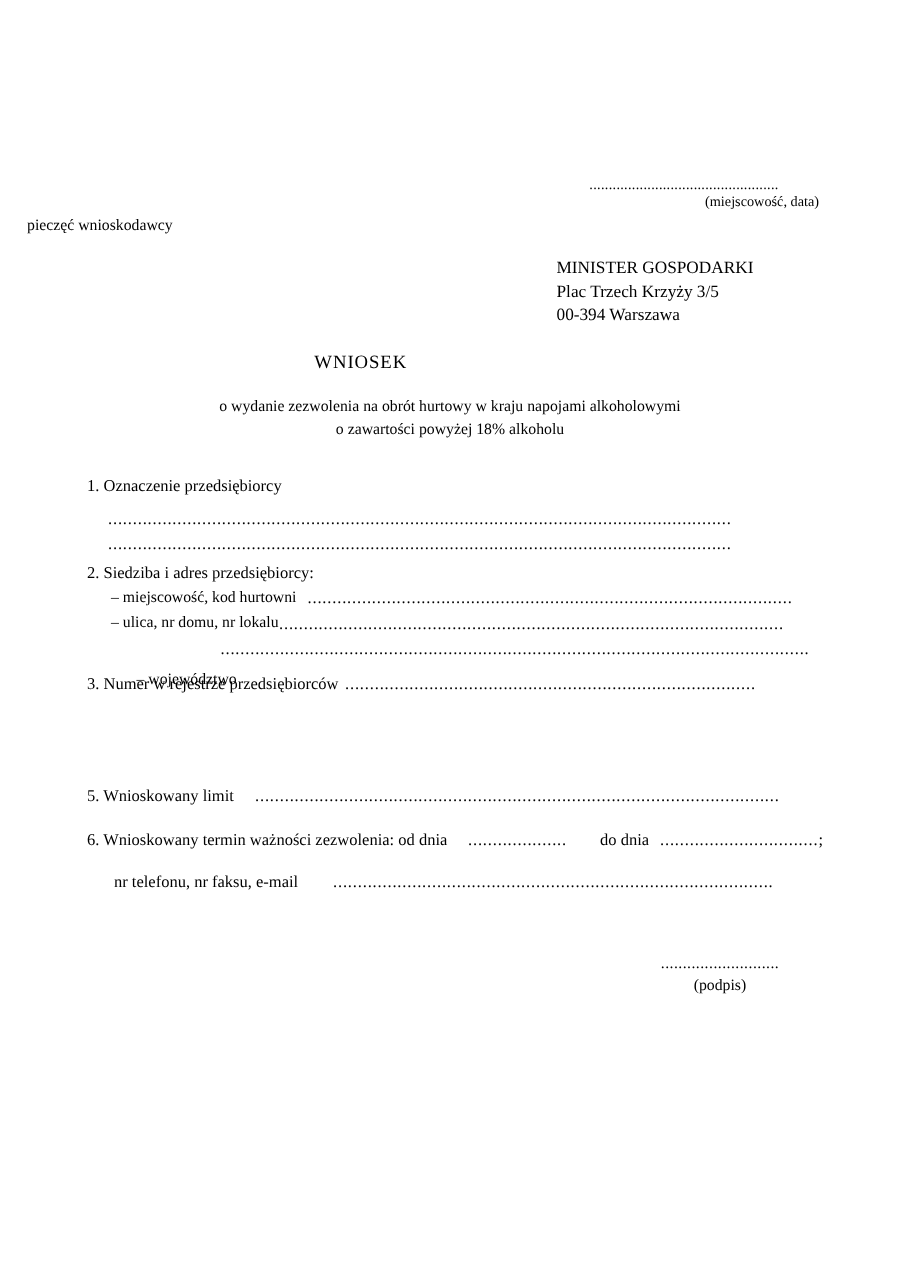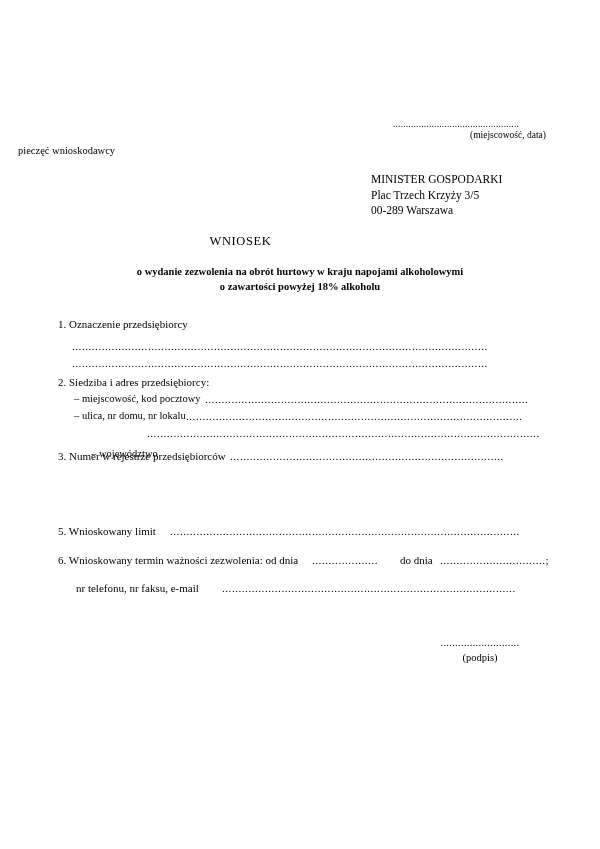--- a/index.html
+++ b/index.html
@@ -67,21 +67,21 @@
     font-weight: normal;
     letter-spacing: 0.6px;
   }
   .subtitle {
     position: absolute;
     left: 0;
     top: 264px;
     width: 600px;
     text-align: center;
     font-size: 10.5px;
-    font-weight: bold;
+    font-weight: normal;
     line-height: 15px;
   }
   
   .field {
     position: absolute;
     font-size: 11px;
     white-space: nowrap;
   }
   .sub {
     position: absolute;
@@ -119,35 +119,35 @@
 
 <div class="page">
 
   <div class="date-line">.................................................</div>
   <div class="date-caption">(miejscowość, data)</div>
   <div class="stamp-label">pieczęć wnioskodawcy</div>
 
   <div class="addressee">
     <div>MINISTER GOSPODARKI</div>
     <div>Plac Trzech Krzyży 3/5</div>
-    <div>00-289 Warszawa</div>
+    <div>00-394 Warszawa</div>
   </div>
 
   <div class="title">WNIOSEK</div>
   <div class="subtitle">
     <div>o wydanie zezwolenia na obrót hurtowy w kraju napojami alkoholowymi</div>
     <div>o zawartości powyżej 18% alkoholu</div>
   </div>
 
   <div class="field" style="left:58px; top:318px;">1. Oznaczenie przedsiębiorcy</div>
   <div class="dots-row" style="left:72px; top:340px; width:478px;">..............................................................................................................................</div>
   <div class="dots-row" style="left:72px; top:357px; width:478px;">..............................................................................................................................</div>
 
   <div class="field" style="left:58px; top:376px;">2. Siedziba i adres przedsiębiorcy:</div>
-  <div class="sub" style="left:74px; top:393px;">– miejscowość, kod pocztowy</div>
+  <div class="sub" style="left:74px; top:393px;">– miejscowość, kod hurtowni</div>
   <div class="dots-row" style="left:205px; top:393px; width:345px;">..................................................................................................</div>
   <div class="sub" style="left:74px; top:410px;">– ulica, nr domu, nr lokalu</div>
   <div class="dots-row" style="left:186px; top:410px; width:364px;">......................................................................................................</div>
   <div class="sub" style="left:91px; top:427px;margin-top:21px;">– województwo</div>
   <div class="dots-row" style="left:147px; top:427px; width:403px;">.......................................................................................................................</div>
 
   <div class="field" style="left:58px; top:450px;text-align:right;">3. Numer w rejestrze przedsiębiorców</div>
   <div class="dots-row" style="left:230px; top:450px; width:320px;">...................................................................................</div>
 
 

